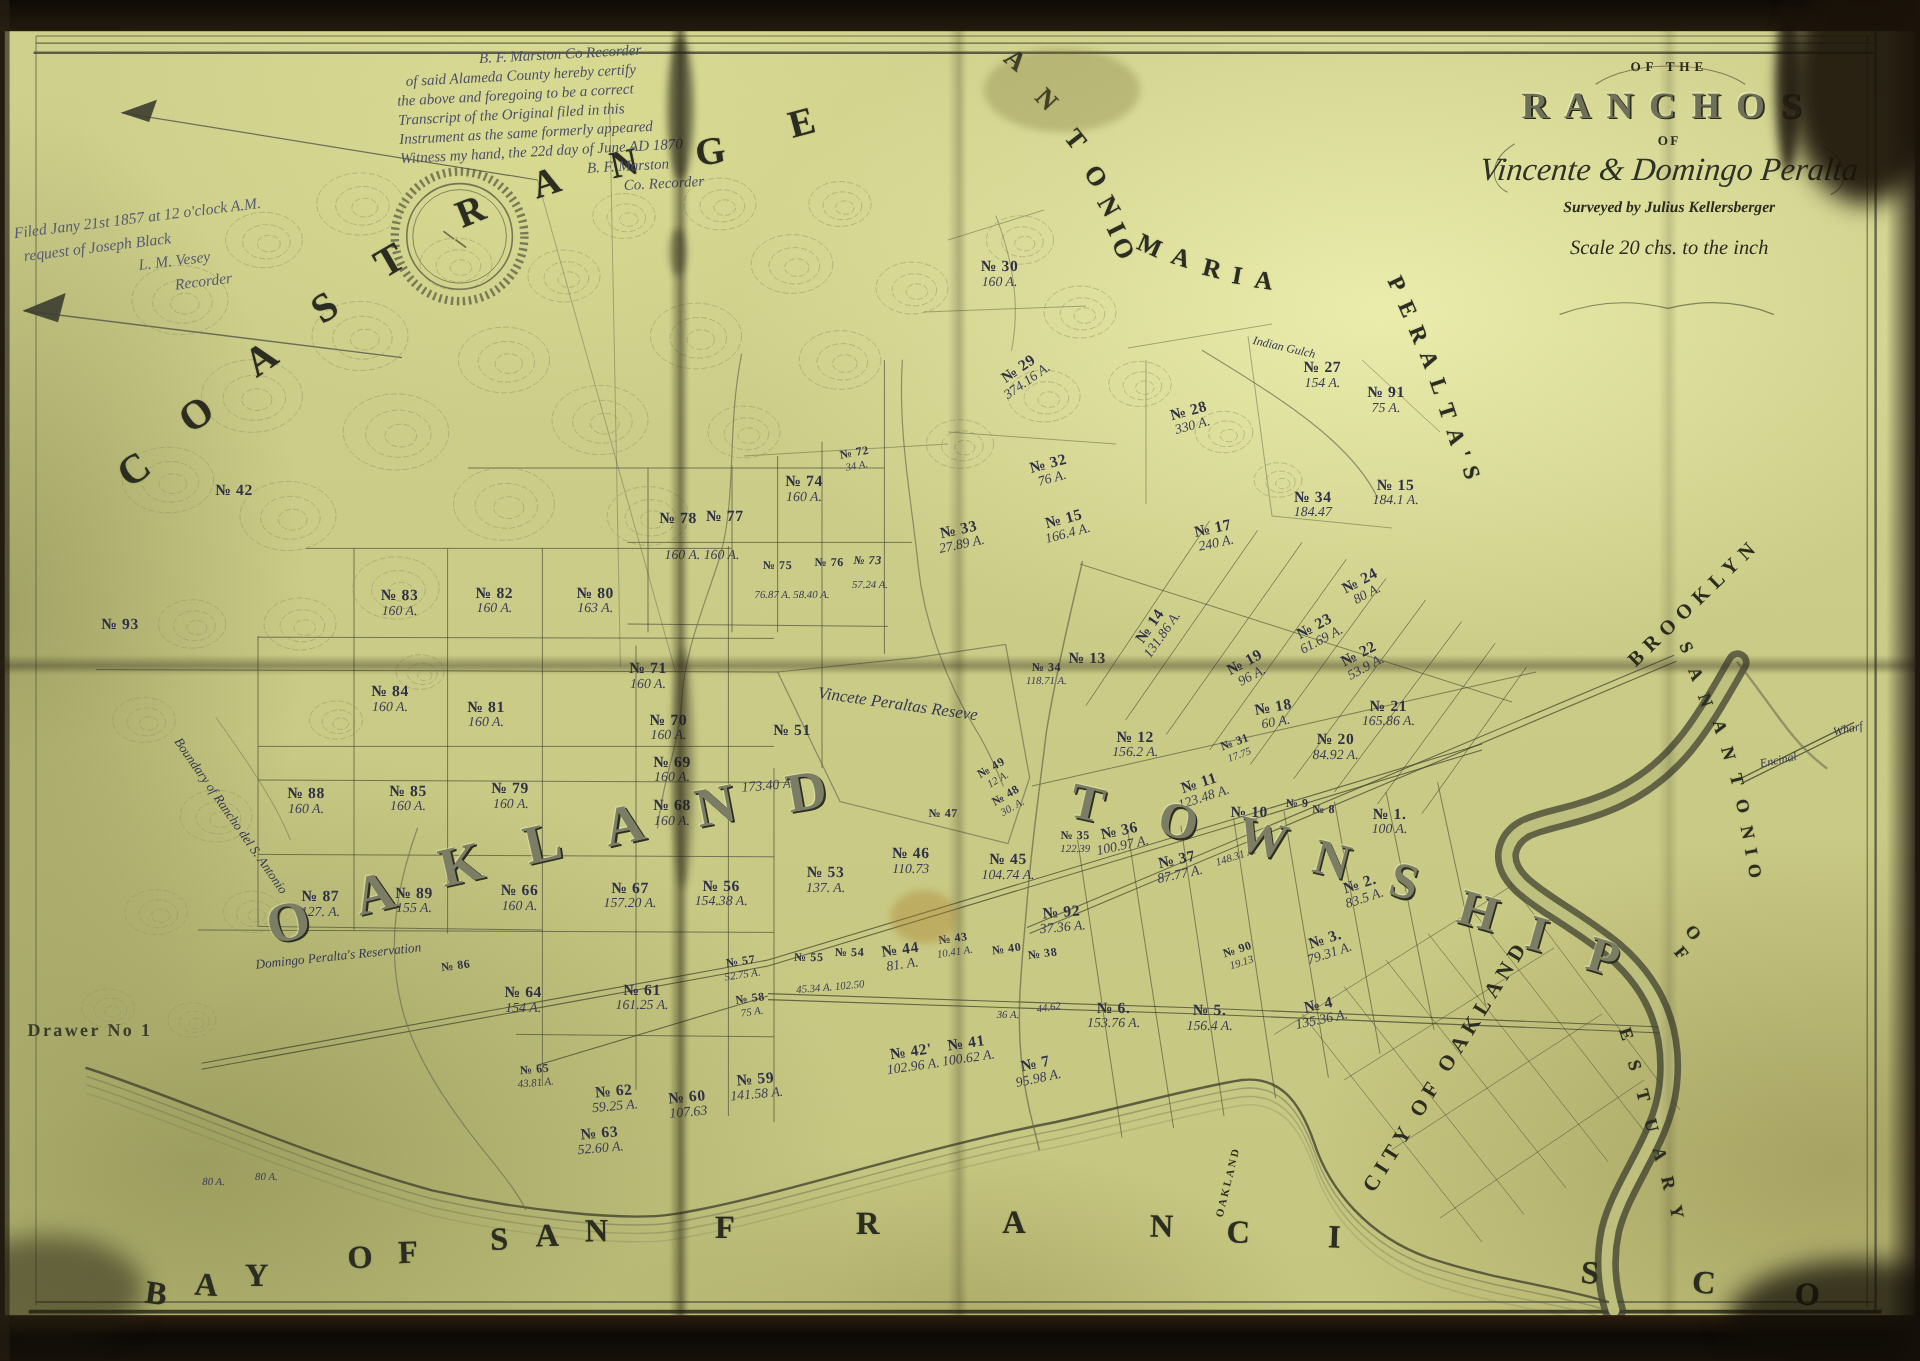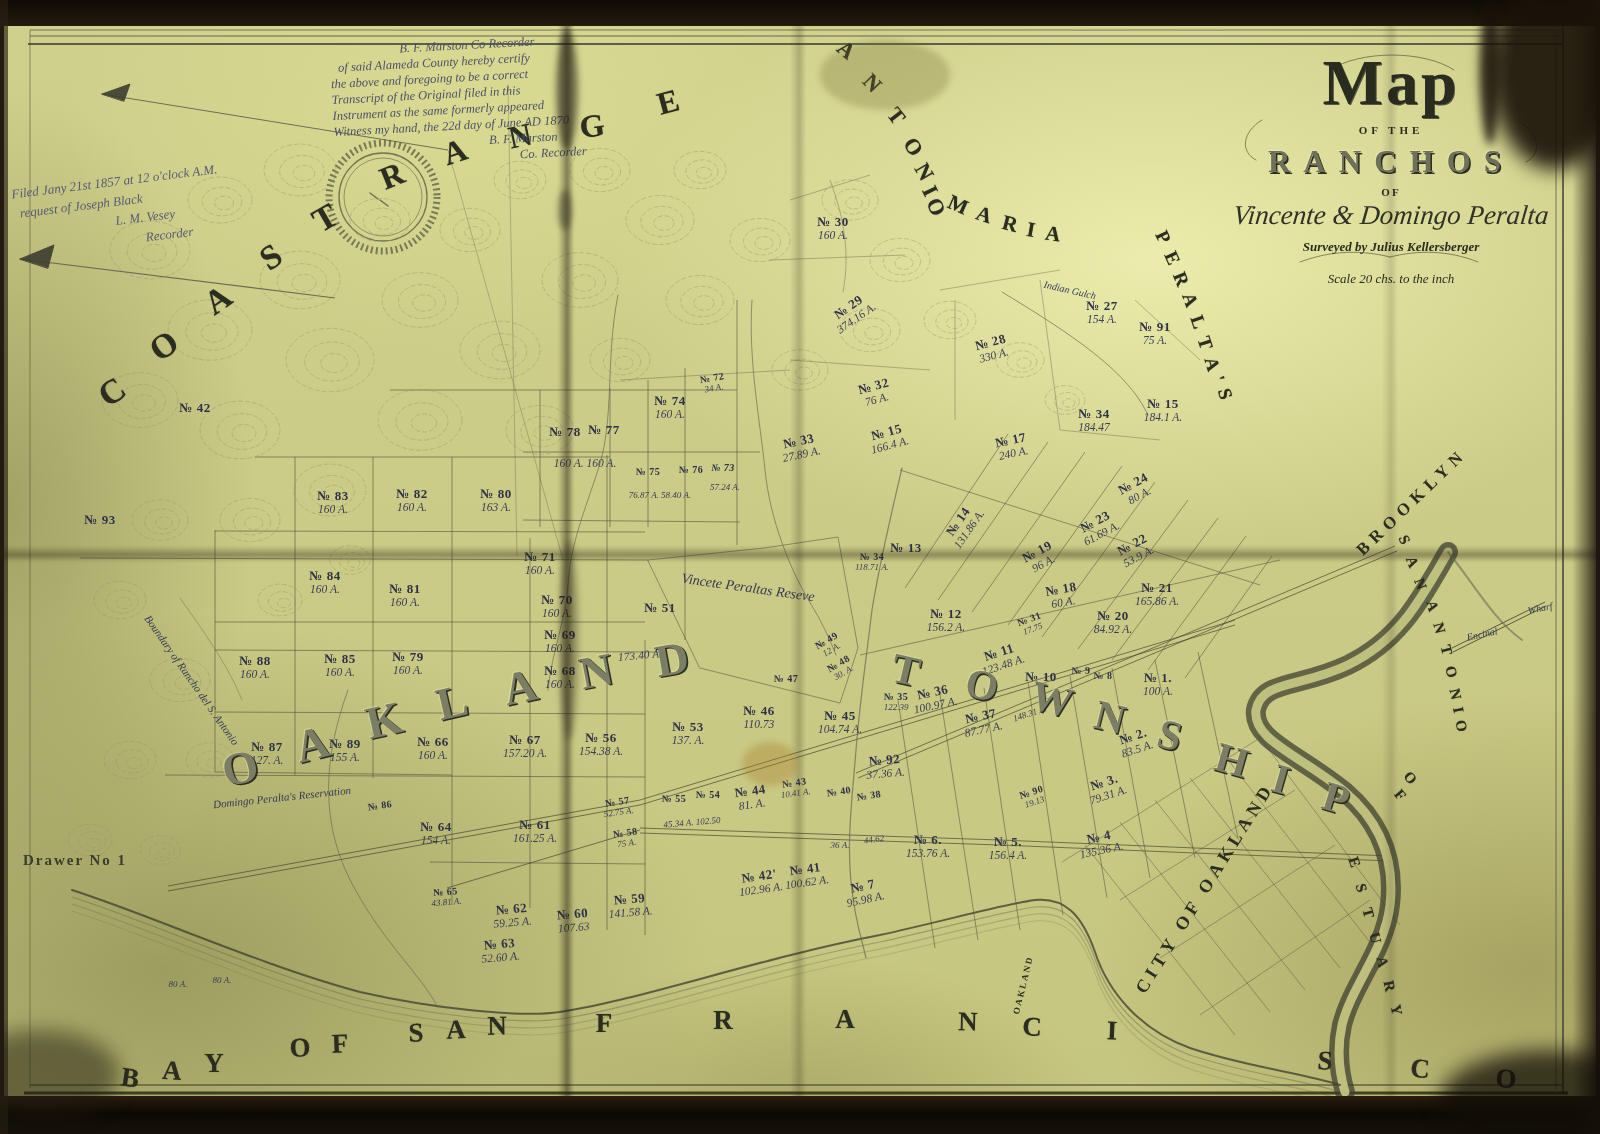--- a/index.html
+++ b/index.html
@@ -28,21 +28,21 @@
   .place.plain{font-style:normal;font-weight:bold;color:#3a3c2c;letter-spacing:2px;}
   #title-block{position:absolute;left:1225px;top:46px;width:332px;text-align:center;z-index:2;color:#2a2c1f;}
   .t-map{font-size:64px;font-weight:bold;letter-spacing:3px;text-shadow:1px 1px 0 #55573f;}
   .t-ofthe{font-size:11px;font-weight:bold;letter-spacing:4px;margin-top:4px;}
   .t-ranchos{font-size:31px;font-weight:bold;letter-spacing:13px;margin-top:8px;color:#6e705a;
              text-shadow:1.5px 1.5px 0 #2c2e20,-1px -1px 0 rgba(240,242,190,.45);}
   .t-of{font-size:11px;font-weight:bold;letter-spacing:2px;margin-top:6px;}
   .t-script{font-size:27px;font-style:italic;margin-top:2px;color:#2f3226;transform:skewX(-6deg);}
   .t-containing{font-size:20px;font-weight:bold;font-style:italic;margin-top:8px;}
   .t-surveyed{font-size:13px;font-weight:bold;font-style:italic;margin-top:8px;}
-  .t-scale{font-size:13px;font-style:italic;margin-top:16px;}
+  .t-scale{font-size:17px;font-style:italic;margin-top:16px;}
   #cert{position:absolute;left:332px;top:36px;width:310px;transform:rotate(-3deg);
         font-style:italic;font-size:12.5px;line-height:1.28;color:#4b5068;text-align:left;}
   #filed{position:absolute;left:14px;top:166px;width:300px;transform:rotate(-7deg);
         font-style:italic;font-size:13px;line-height:1.5;color:#565b72;}
   .crease{position:absolute;pointer-events:none;z-index:3;}
   .cv{top:0;bottom:0;width:16px;background:linear-gradient(90deg,transparent,rgba(42,36,20,.38) 45%,rgba(28,24,14,.5) 55%,transparent);filter:blur(1px);}
   .ch{left:0;right:0;height:16px;background:linear-gradient(rgba(0,0,0,0),rgba(50,44,26,.32) 45%,rgba(40,34,20,.38) 55%,rgba(0,0,0,0));filter:blur(1px);}
   .blotch{position:absolute;border-radius:50%;pointer-events:none;z-index:3;filter:blur(3px);}
   .frame{position:absolute;pointer-events:none;z-index:4;}
 </style>
@@ -459,21 +459,21 @@
       <div class="ac">173.40 A.</div>
     </div>
     <div class="lot" style="left: 255px; top: 667px; transform: translate(-50%, -50%) rotate(0deg);">
       <div class="no">№ 88</div>
       <div class="ac">160 A.</div>
     </div>
     <div class="lot" style="left: 340px; top: 665px; transform: translate(-50%, -50%) rotate(0deg);">
       <div class="no">№ 85</div>
       <div class="ac">160 A.</div>
     </div>
-    <div class="lot" style="left: 408px; top: 663px; transform: translate(-50%, -50%) rotate(0deg);">
+    <div class="lot" style="left: 425px; top: 663px; transform: translate(-50%, -50%) rotate(0deg); text-align: right;">
       <div class="no">№ 79</div>
       <div class="ac">160 A.</div>
     </div>
     <div class="lot" style="left: 1001px; top: 658px; transform: translate(-50%, -50%) rotate(-18deg);">
       <div class="no">№ 11</div>
       <div class="ac">123.48 A.</div>
     </div>
     <div class="lot" style="left: 1041px; top: 677px; transform: translate(-50%, -50%) rotate(0deg);">
       <div class="no">№ 10</div>
     </div>
@@ -747,21 +747,20 @@
     <div class="place" style="font-size: 14px; left: 748px; top: 588px; transform: translate(-50%, -50%) rotate(8deg);">Vincete Peraltas Reseve</div>
     <div class="place" style="font-size: 11px; left: 282px; top: 797px; transform: translate(-50%, -50%) rotate(-6deg);">Domingo Peralta's Reservation</div>
     <div class="place" style="font-size: 10px; left: 1070px; top: 290px; transform: translate(-50%, -50%) rotate(13deg);">Indian Gulch</div>
     <div class="place" style="font-size: 10px; left: 1482px; top: 634px; transform: translate(-50%, -50%) rotate(-12deg);">Encinal</div>
     <div class="place" style="font-size: 10px; left: 1540px; top: 608px; transform: translate(-50%, -50%) rotate(-12deg);">Wharf</div>
     <div class="place" style="font-size: 11px; left: 192px; top: 680px; transform: translate(-50%, -50%) rotate(55deg);">Boundary of Rancho del S. Antonio</div>
     <div class="place plain" style="font-size: 15px; left: 75px; top: 860px; transform: translate(-50%, -50%) rotate(0deg);">Drawer No 1</div>
   </div>
 
 <div id="title-block">
-  <div class="t-map">Map</div>
   <div class="t-ofthe">OF THE</div>
   <div class="t-ranchos">RANCHOS</div>
   <div class="t-of">OF</div>
   <div class="t-script">Vincente &amp; Domingo Peralta</div>
   <div class="t-surveyed">Surveyed by Julius Kellersberger</div>
   <div class="t-scale">Scale 20 chs. to the inch</div>
 </div>
 
 <div id="hand">
   <div id="cert">

